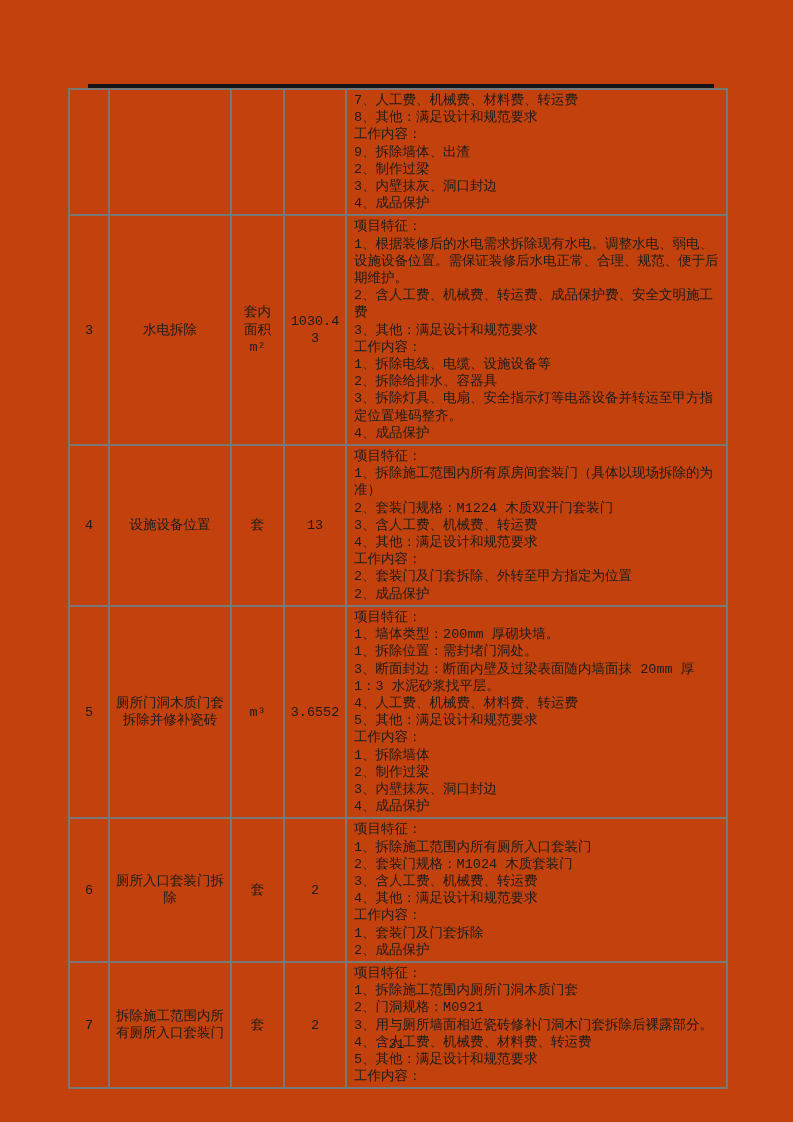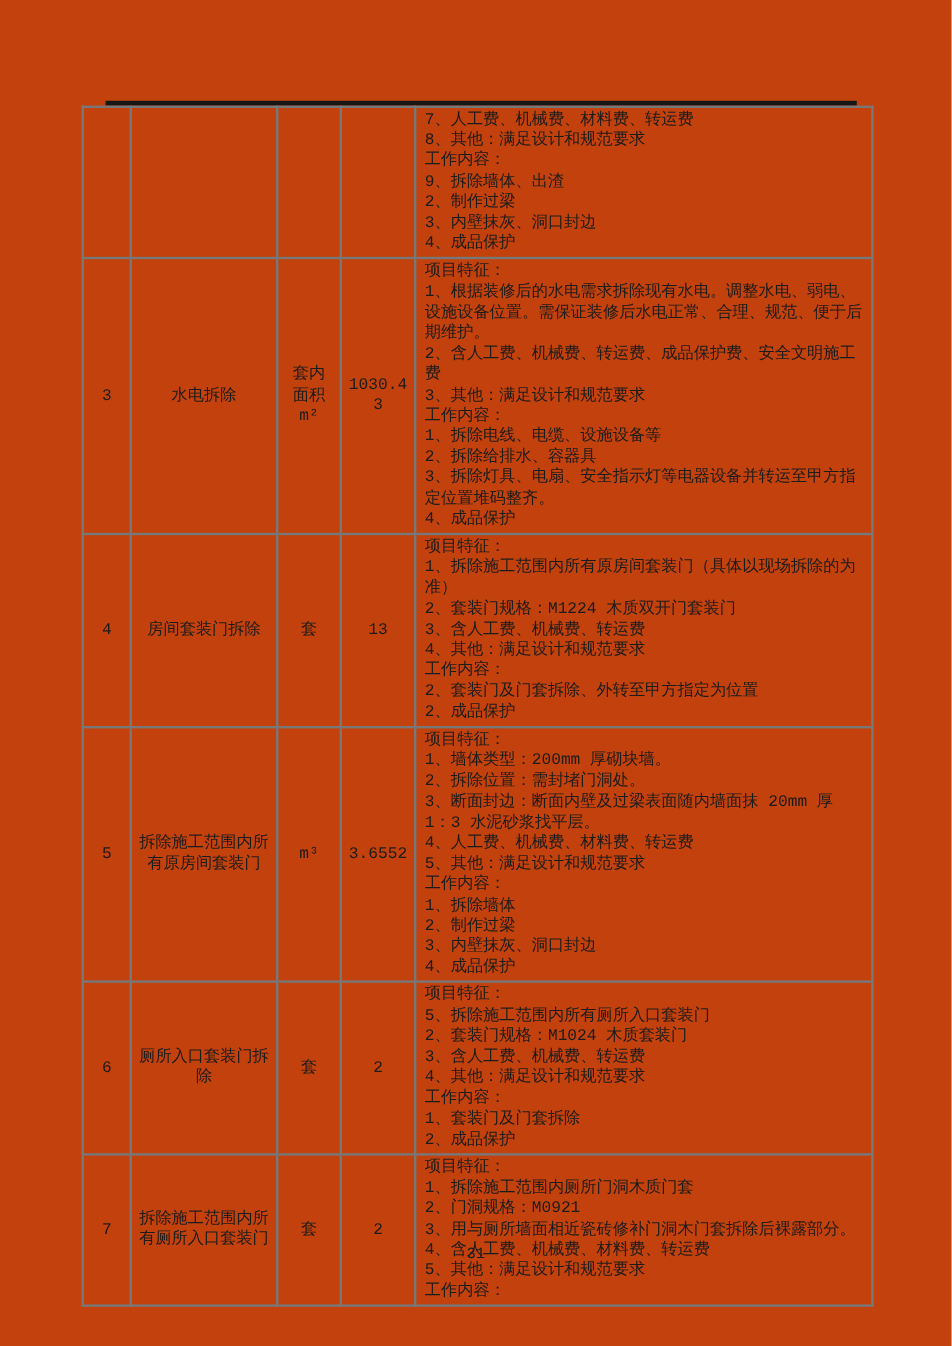--- a/index.html
+++ b/index.html
@@ -103,67 +103,67 @@
             <div>3、其他：满足设计和规范要求</div>
             <div>工作内容：</div>
             <div>1、拆除电线、电缆、设施设备等</div>
             <div>2、拆除给排水、容器具</div>
             <div>3、拆除灯具、电扇、安全指示灯等电器设备并转运至甲方指定位置堆码整齐。</div>
             <div>4、成品保护</div>
           </td>
     </tr>
         <tr>
       <td class="c-seq">4</td>
-      <td class="c-name">房间套装门拆除</td>
+      <td class="c-name">设施设备位置</td>
       <td class="c-unit">
             <div>套</div>
           </td>
       <td class="c-qty">13</td>
       <td class="c-desc">
             <div>项目特征：</div>
             <div>1、拆除施工范围内所有原房间套装门（具体以现场拆除的为准）</div>
             <div>2、套装门规格：M1224 木质双开门套装门</div>
             <div>3、含人工费、机械费、转运费</div>
             <div>4、其他：满足设计和规范要求</div>
             <div>工作内容：</div>
             <div>2、套装门及门套拆除、外转至甲方指定为位置</div>
             <div>2、成品保护</div>
           </td>
     </tr>
         <tr>
       <td class="c-seq">5</td>
-      <td class="c-name">拆除施工范围内所有原房间套装门</td>
+      <td class="c-name">厕所门洞木质门套拆除并修补瓷砖</td>
       <td class="c-unit">
             <div>m³</div>
           </td>
       <td class="c-qty">3.6552</td>
       <td class="c-desc">
             <div>项目特征：</div>
             <div>1、墙体类型：200mm 厚砌块墙。</div>
-            <div>2、拆除位置：需封堵门洞处。</div>
+            <div>1、拆除位置：需封堵门洞处。</div>
             <div>3、断面封边：断面内壁及过梁表面随内墙面抹 20mm 厚 1：3 水泥砂浆找平层。</div>
             <div>4、人工费、机械费、材料费、转运费</div>
             <div>5、其他：满足设计和规范要求</div>
             <div>工作内容：</div>
             <div>1、拆除墙体</div>
             <div>2、制作过梁</div>
             <div>3、内壁抹灰、洞口封边</div>
             <div>4、成品保护</div>
           </td>
     </tr>
         <tr>
       <td class="c-seq">6</td>
       <td class="c-name">厕所入口套装门拆除</td>
       <td class="c-unit">
             <div>套</div>
           </td>
       <td class="c-qty">2</td>
       <td class="c-desc">
             <div>项目特征：</div>
-            <div>5、拆除施工范围内所有厕所入口套装门</div>
+            <div>1、拆除施工范围内所有厕所入口套装门</div>
             <div>2、套装门规格：M1024 木质套装门</div>
             <div>3、含人工费、机械费、转运费</div>
             <div>4、其他：满足设计和规范要求</div>
             <div>工作内容：</div>
             <div>1、套装门及门套拆除</div>
             <div>2、成品保护</div>
           </td>
     </tr>
         <tr>
       <td class="c-seq">7</td>

